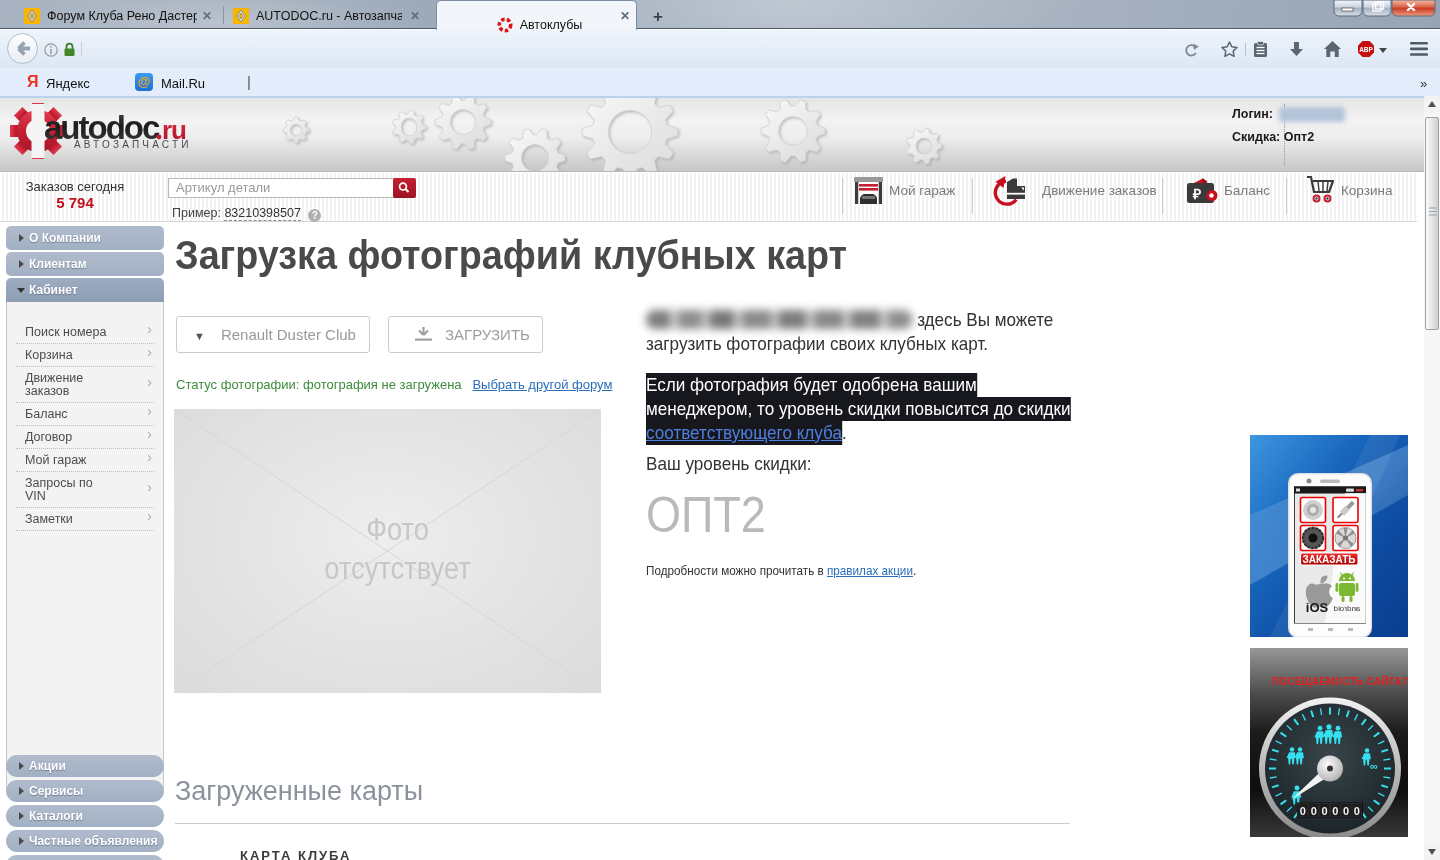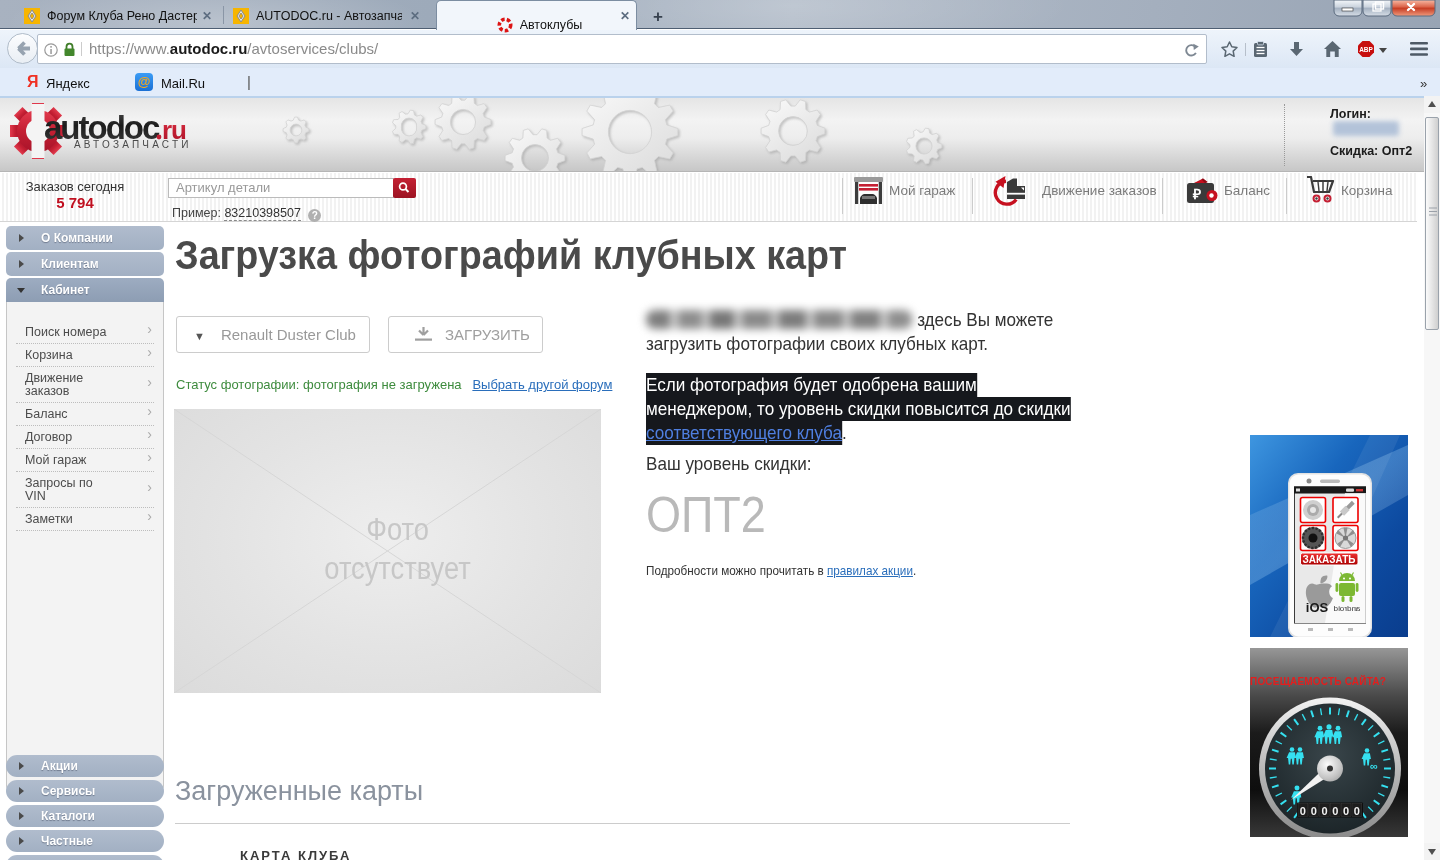--- a/index.html
+++ b/index.html
@@ -35,34 +35,34 @@
 
   
   #bmbar { position:absolute; left:0; top:68px; width:1440px; height:30px; background:#e2ecfa;
     font-size:13px; color:#111; }
 
   
   #siteheader { position:absolute; left:0; top:98px; width:1424px; height:74px;
     background:linear-gradient(#e5e5e5,#f3f3f3 30%,#ededed 55%,#cfcfcf 90%,#c7c7c7); overflow:hidden;
     border-bottom:1px solid #b5b5b5; }
   #hdrinfo { position:absolute; left:1072px; top:10px; font-size:12.5px; color:#1a1a1a; }
-  #hdrright { position:absolute; left:1330px; top:9px; font-size:12.5px; color:#1a1a1a; font-weight:bold;}
+  #hdrright { position:absolute; left:1232px; top:9px; font-size:12.5px; color:#1a1a1a; font-weight:bold;}
   #hdrsep { position:absolute; left:1284px; top:6px; height:62px; border-left:1px dotted #999; }
 
   
   #searchstrip { position:absolute; left:0; top:173px; width:1417px; height:49px;
     background:repeating-linear-gradient(90deg,#ffffff 0 2px,#f2f2f2 2px 4px);
     border-bottom:1px solid #d5d5d5; }
   .vdiv { position:absolute; top:5px; height:36px; border-left:1px solid #ccc; }
   .navlbl { position:absolute; top:10px; font-size:13.5px; color:#7b7b7b; }
 
   
   .sbtn { position:absolute; left:6px; width:158px; height:24px; border-radius:5px;
     background:linear-gradient(#b0bccd,#a2b0c3); color:#fff; font-weight:bold; font-size:12px;
-    line-height:24px; padding-left:35px; text-shadow:0 1px 1px rgba(90,100,120,.7); }
+    line-height:24px; padding-left:23px; text-shadow:0 1px 1px rgba(90,100,120,.7); }
   .sbtn .tri { position:absolute; left:13px; top:8px; width:0; height:0;
     border-top:4px solid transparent; border-bottom:4px solid transparent; border-left:5px solid #4a4a4a; }
   .sb22 { height:22px; line-height:22px;border-radius:11px; }
   .sb22 .tri { top:7px; }
   #btnKab { background:linear-gradient(#9dacc1,#8d9db3); border-radius:5px 5px 0 0; }
   #btnKab .tri { border-left:4px solid transparent; border-right:4px solid transparent;
     border-top:5px solid #333; border-bottom:none; top:10px; left:11px; }
   #sidepanel { position:absolute; left:6px; top:302px; width:158px; height:489px;
     background:#f3f3f3; border:1px solid #c6c6c6; border-top:none; border-radius:0 0 5px 5px; }
   .sitem { position:relative; margin:0 9px; padding:4.5px 14px 4.5px 9px; font-size:12.5px; color:#4c4c4c;
@@ -97,21 +97,21 @@
   #details .lk { color:#2a6ebb; text-decoration:underline; }
 
   #loaded { position:absolute; left:175px; top:776px; font-size:27px; color:#8a929e; }
   #loadedhr { position:absolute; left:175px; top:823px; width:895px; border-top:1px solid #ccc; }
   #karta { position:absolute; left:240px; top:848px; font-size:13px; font-weight:bold; color:#3a3a3a; letter-spacing:2px;}
 
   
   #banner1 { position:absolute; left:1250px; top:435px; width:158px; height:202px; overflow:hidden;}
   #banner2 { position:absolute; left:1250px; top:648px; width:158px; height:189px; overflow:hidden;
     background:linear-gradient(#979797,#4a4a4a 25%,#1b1b1b 45%,#0e0e0e 75%,#383838 100%);}
-  #b2title { position:absolute; left:0; top:28px; width:158px; text-align:left; color:#e31e1e;
+  #b2title { position:absolute; left:0; top:28px; width:158px; text-align:right; color:#e31e1e;
     font-size:10px; font-weight:bold; letter-spacing:.2px; }
 
   
   #scrollbar { position:absolute; left:1424px; top:96px; width:16px; height:764px; background:#f7f7f7; }
   #sb-thumb { position:absolute; left:1px; top:21px; width:14px; height:213px;
     background:linear-gradient(90deg,#fbfbfb,#e8e8e8 45%,#cfcfcf); border:1px solid #9aa2ab; border-radius:2px;}
   .sb-arrow { position:absolute; left:0; width:16px; height:17px; background:#f3f3f3; }
 </style></head>
 <body>
 
@@ -156,21 +156,20 @@
     <path d="M30 0 h28 v11 a5 5 0 0 1 -5 5 h-18 a5 5 0 0 1 -5 -5 Z" fill="url(#wcg)" stroke="#5a6a7e"></path>
     <path d="M59 0 h43 v11 a5 5 0 0 1 -5 5 h-33 a5 5 0 0 1 -5 -5 Z" fill="url(#wcr)" stroke="#5a6a7e"></path>
     <rect x="9" y="8" width="11" height="3" fill="#fff" stroke="#333" stroke-width=".6"></rect>
     <rect x="40" y="4" width="8" height="7" fill="none" stroke="#fff" stroke-width="1.3"></rect>
     <rect x="42.5" y="2" width="8" height="7" fill="none" stroke="#fff" stroke-width="1.4"></rect>
     <path d="M75 4 l6 6 m0 -6 l-6 6" stroke="#fff" stroke-width="2.4" stroke-linecap="round"></path>
   </svg></div>
 </div>
 
 <div id="navbar">
-  <div id="urlbar"><span style="margin-left:51px;">https://www.<b>autodoc.ru</b>/avtoservices/clubs/</span></div>
   <div id="backbtn"><svg width="29" height="29">
         <path d="M22 14.5 h-12 m0.5 0 l6 -6 m-6 6 l6 6" stroke="#97a3b0" stroke-width="3.8" fill="none"></path>
       </svg></div>
   <svg class="tbico" style="left:44px;top:13px;" width="14" height="14">
       <circle cx="7" cy="7" r="6.2" fill="none" stroke="#999" stroke-width="1.2"></circle>
       <rect x="6.3" y="3" width="1.5" height="1.7" fill="#999"></rect>
       <rect x="6.3" y="6" width="1.5" height="5" fill="#999"></rect>
     </svg>
   <svg class="tbico" style="left:63px;top:12px;" width="13" height="15">
       <path d="M3.5 7 v-2.3 a3 3 0 0 1 6 0 V7" fill="none" stroke="#3f7d28" stroke-width="1.8"></path>

